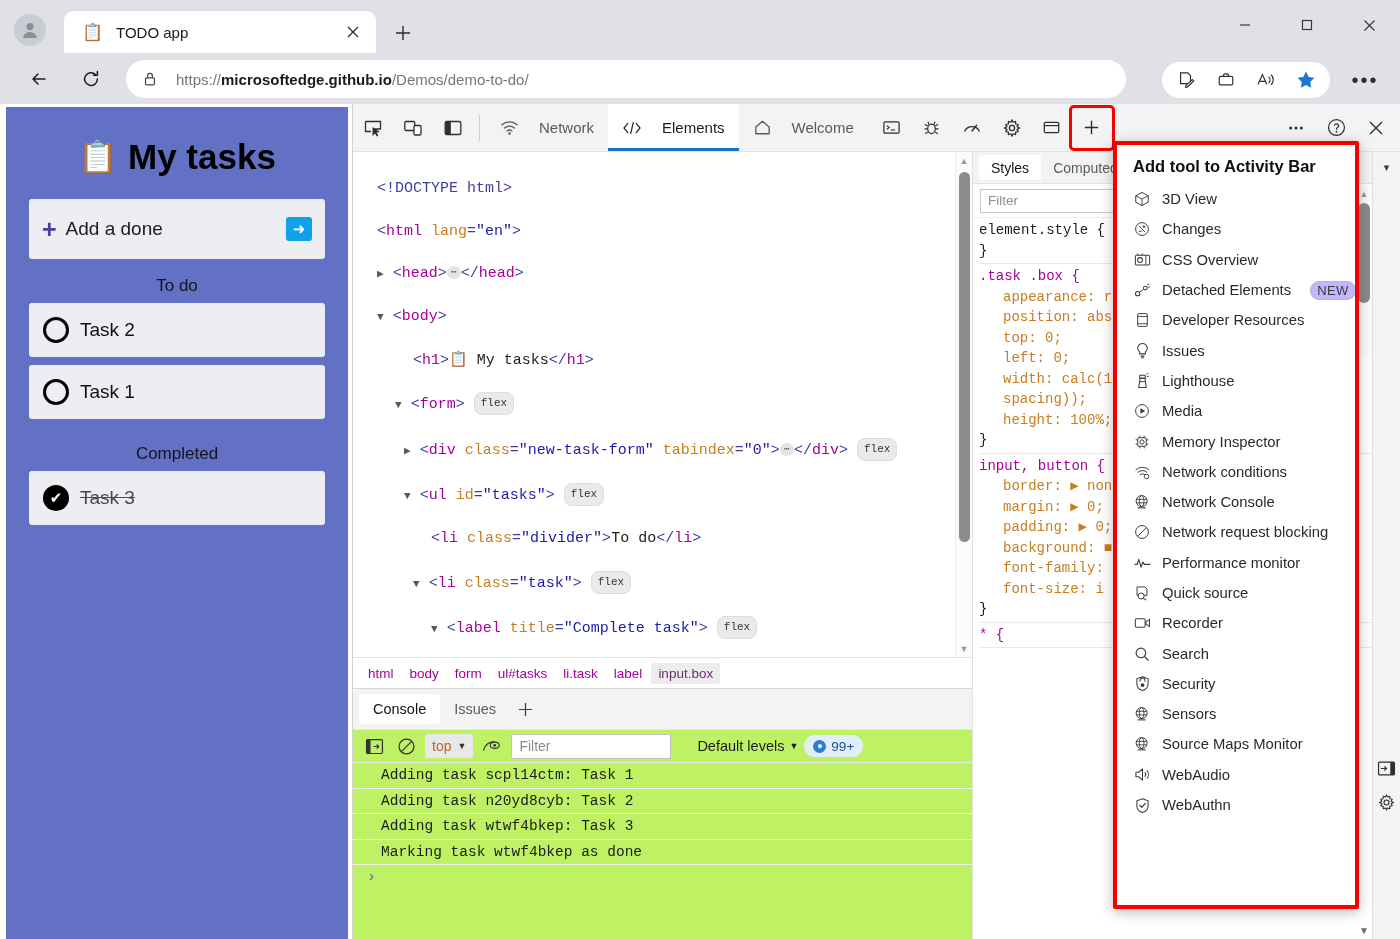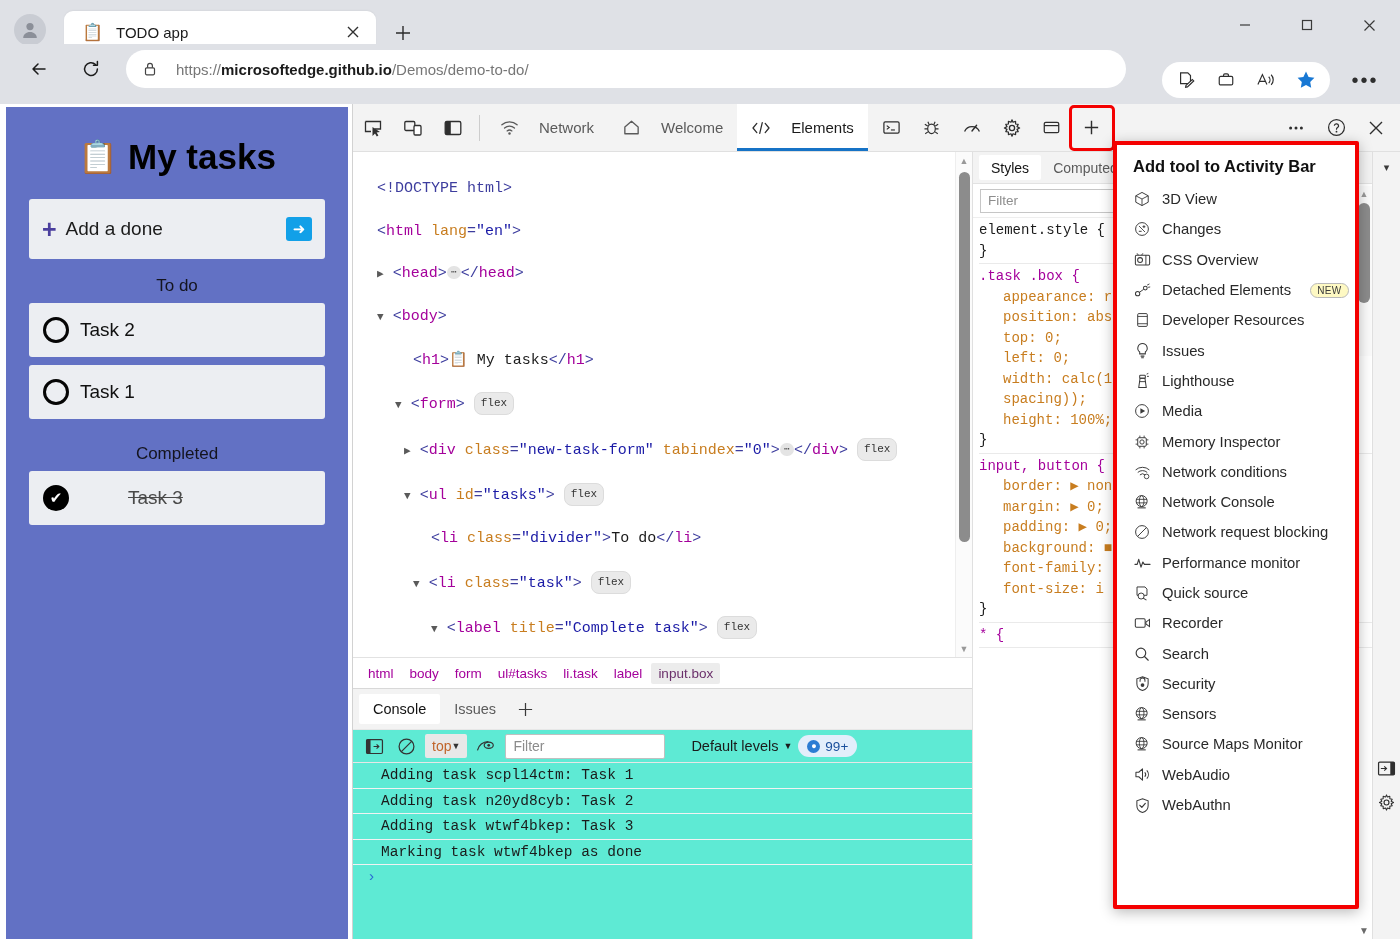--- a/index.html
+++ b/index.html
@@ -42,21 +42,21 @@
     border-radius: 4px; color:#333; }
   .new-tab-btn {
     position: absolute; left: 388px; top: 19px; width: 30px; height: 28px;
     display:flex; align-items:center; justify-content:center; color: #2b2b2b;
     border-radius: 5px;
   }
   .win-controls { position: absolute; right: 0; top: 0; height: 50px; display:flex; }
   .win-btn { width: 62px; height: 50px; display:flex; align-items:center; justify-content:center; color:#3a3a3a;}
 
   .navbar {
-    position: absolute; top: 44px; left: 0; width: 1400px; height: 50px;
+    position: absolute; top: 54px; left: 0; width: 1400px; height: 50px;
     background: #dfe1e6; display: flex; align-items: center;
   }
   .nav-icon-btn { width: 38px; height: 38px; border-radius: 50%;
     display: flex; align-items:center; justify-content:center; color:#1c1c1c; }
   .nav-back { margin-left: 20px; }
   .nav-reload { margin-left: 14px; }
   .urlbar {
     margin-left: 16px; height: 38px; width: 1000px; background: #ffffff;
     border-radius: 19px; display: flex; align-items: center; padding: 0 8px;
   }
@@ -102,21 +102,21 @@
   }
   .task-circle {
     width: 26px; height: 26px; border-radius: 50%; border: 3px solid #050505;
     margin-right: 11px; flex: none;
   }
   .task-circle.done {
     background: #000; border-color: #000; color:#fff; display:flex;
     align-items:center; justify-content:center; font-size: 15px;
   }
   .task-text { font-size: 19px; color: #101010; }
-  .task-text.struck { text-decoration: line-through; color: #4a4a4a; margin-left: 48px; }
+  .task-text.struck { text-decoration: line-through; color: #4a4a4a; }
 
   
   .devtools {
     position: absolute; top: 104px; left: 352px; width: 1048px; height: 835px;
     background: #ffffff; border-left: 1px solid #d2d2d2;
     display: flex; flex-direction: column;
   }
   .dt-toolbar {
     height: 48px; background: #f3f3f3; display: flex; align-items: center;
     border-bottom: 1px solid #e0e0e0; position: relative;
@@ -168,31 +168,31 @@
   .scroll-v .up, .scroll-v .down { height: 17px; display:flex; align-items:center; justify-content:center; color:#999; font-size:9px;}
   .scroll-v .thumb { position: absolute; left: 3px; width: 11px; background: #8c8c8c; border-radius: 6px; }
 
   .breadcrumb {
     height: 31px; background: #fff; border-top: 1px solid #e2e2e2;
     display: flex; align-items: center; padding-left: 8px; gap: 2px; font-size: 13.5px;
   }
   .crumb { color: #a4019b; padding: 3px 7px; border-radius: 2px; }
   .crumb.active { background: #ececec; color: #6a2f6a; }
 
-  .console-pane { flex: 1; background: #5eead4; border-top: 1px solid #d8d8d8; display:flex; flex-direction:column; min-height:0;}
+  .console-pane { flex: 1; background: #bef264; border-top: 1px solid #d8d8d8; display:flex; flex-direction:column; min-height:0;}
   .console-tabs { height: 40px; background: #f3f3f3; display: flex; align-items: center; padding-left: 6px; }
   .c-tab { height: 30px; padding: 0 14px; display:flex; align-items:center; font-size: 14.5px; color: #5b5b5b; border-radius: 2px;}
   .c-tab.active { background: #fff; color: #121212; }
   .c-plus { width: 30px; height: 30px; display:flex; align-items:center; justify-content:center; color:#3a3a3a; font-size: 19px;}
   .console-toolbar {
     height: 34px; display: flex; align-items: center; gap: 6px; padding: 0 8px;
     border-bottom: 1px solid #e7e7e7; border-top: 1px solid #e7e7e7;
   }
   .ct-icon { width: 26px; height: 24px; display:flex; align-items:center; justify-content:center; color:#333; }
-  .ct-ctx { height: 24px; background: #e8e8e8; border-radius: 2px; display:flex; align-items:center; padding: 0 7px; font-size: 14px; color: #c0642a;}
+  .ct-ctx { height: 24px; background: #e8e8e8; border-radius: 2px; display:flex; align-items:center; gap:6px; padding: 0 7px; font-size: 14px; color: #c0642a;}
   .ct-ctx .car { color: #333; font-size: 9px; }
   .ct-filter {
     width: 160px; height: 25px; border: 1px solid #c0c0c0; border-radius: 2px; background: #fff;
     display: flex; align-items: center; padding: 0 7px; font-size: 14px; color: #8b8b8b;
   }
   .ct-levels { font-size: 14.5px; color: #1b1b1b; display:flex; align-items:center; gap: 5px; margin-left: 20px;}
   .ct-levels .car { font-size: 9px; }
   .ct-badge { background: #e3eefb; color: #1a4f9c; border-radius: 11px; height: 22px;
     display:flex; align-items:center; gap:5px; padding: 0 9px; font-size: 13.5px;}
   .ct-badge .dot { width: 13px; height: 13px; border-radius: 50%; background: #2b7cd3; color:#fff;
@@ -243,22 +243,22 @@
   }
   .atm-title {
     font-size: 16.5px; font-weight: 700; color: #101010; padding: 12px 0 8px 16px;
   }
   .atm-item {
     height: 30.3px; display: flex; align-items: center; padding-left: 16px; gap: 11px;
     font-size: 14.8px; color: #292929;
   }
   .atm-icon { width: 18px; height: 18px; display:flex; align-items:center; justify-content:center; color:#3a3a3a; flex:none;}
   .atm-new {
-    display:inline-block; font-size: 10px; letter-spacing: .4px; border: 1px solid #b9b9b9;
-    border-radius: 9px; padding: 1px 6px; color: #3a3a3a; margin-left: 8px; background:#fef9c3;
+    display:inline-block; font-size: 13px; letter-spacing: .4px; border: 1px solid #b9b9b9;
+    border-radius: 9px; padding: 1px 6px; color: #3a3a3a; margin-left: 8px; background:#c4b5fd;
   }
   .atm-label { white-space: nowrap; }
 </style>
 </head>
 <body>
 
 <div class="app-window">
 
   <div class="titlebar">
     <div class="profile-avatar">
@@ -414,38 +414,38 @@
           <svg width="19" height="19" viewBox="0 0 20 20">
               <path d="M2 7.2a12 12 0 0 1 16 0" stroke="#5a5a5a" stroke-width="1.4" fill="none" stroke-linecap="round"></path>
               <path d="M4.8 10.5a8 8 0 0 1 10.4 0" stroke="#5a5a5a" stroke-width="1.4" fill="none" stroke-linecap="round"></path>
               <path d="M7.5 13.6a4 4 0 0 1 5 0" stroke="#5a5a5a" stroke-width="1.4" fill="none" stroke-linecap="round"></path>
               <circle cx="10" cy="16.4" r="1.3" fill="#5a5a5a"></circle>
             </svg>
         </span>
         <span>Network</span>
       </div>
 
-      <div class="dt-tab">
-        <span class="ti">
-          <svg width="19" height="19" viewBox="0 0 20 20">
-              <path d="M3 9.4 L10 3.4 L17 9.4 V16.6 H3 Z" stroke="#5a5a5a" stroke-width="1.4" fill="none" stroke-linejoin="round"></path>
-            </svg>
-        </span>
-        <span>Welcome</span>
-      </div>
-
       <div class="dt-tab active">
         <span class="ti">
           <svg width="20" height="18" viewBox="0 0 22 18">
               <path d="M6.4 4 L2.2 9 L6.4 14" stroke="#2e2e2e" stroke-width="1.4" fill="none" stroke-linecap="round" stroke-linejoin="round"></path>
               <path d="M15.6 4 L19.8 9 L15.6 14" stroke="#2e2e2e" stroke-width="1.4" fill="none" stroke-linecap="round" stroke-linejoin="round"></path>
               <path d="M12.4 3 L9.6 15" stroke="#2e2e2e" stroke-width="1.4" stroke-linecap="round"></path>
             </svg>
         </span>
         <span>Elements</span>
+      </div>
+
+      <div class="dt-tab">
+        <span class="ti">
+          <svg width="19" height="19" viewBox="0 0 20 20">
+              <path d="M3 9.4 L10 3.4 L17 9.4 V16.6 H3 Z" stroke="#5a5a5a" stroke-width="1.4" fill="none" stroke-linejoin="round"></path>
+            </svg>
+        </span>
+        <span>Welcome</span>
       </div>
 
       <div class="dt-right-icons">
         <div class="dt-tool-icon">
           <svg width="19" height="19" viewBox="0 0 20 20">
               <rect x="2" y="4" width="16" height="12" rx="1.4" stroke="#2e2e2e" stroke-width="1.3" fill="none"></rect>
               <path d="M5 8 L7.6 10 L5 12" stroke="#2e2e2e" stroke-width="1.2" fill="none"></path>
               <path d="M9.4 12.6 H13.6" stroke="#2e2e2e" stroke-width="1.2"></path>
             </svg>
         </div>

